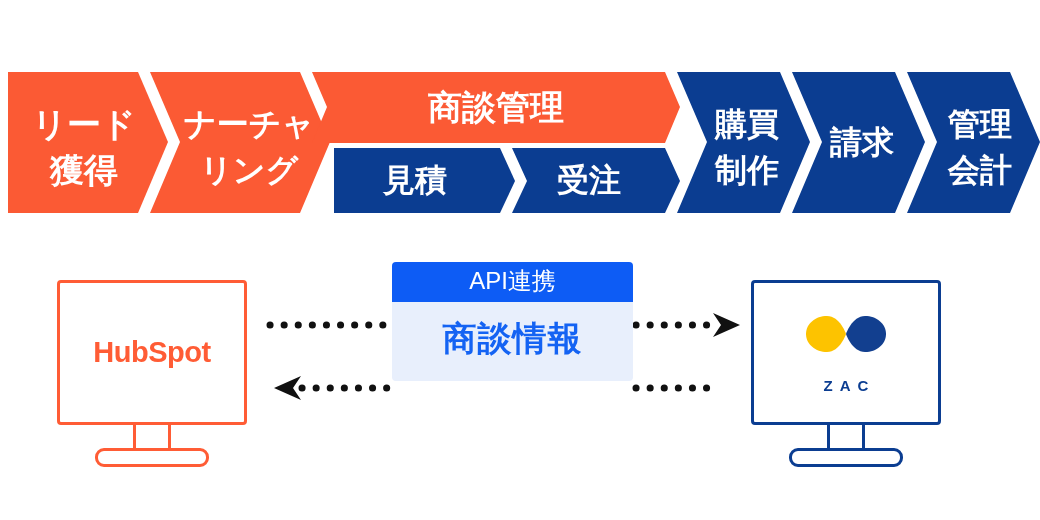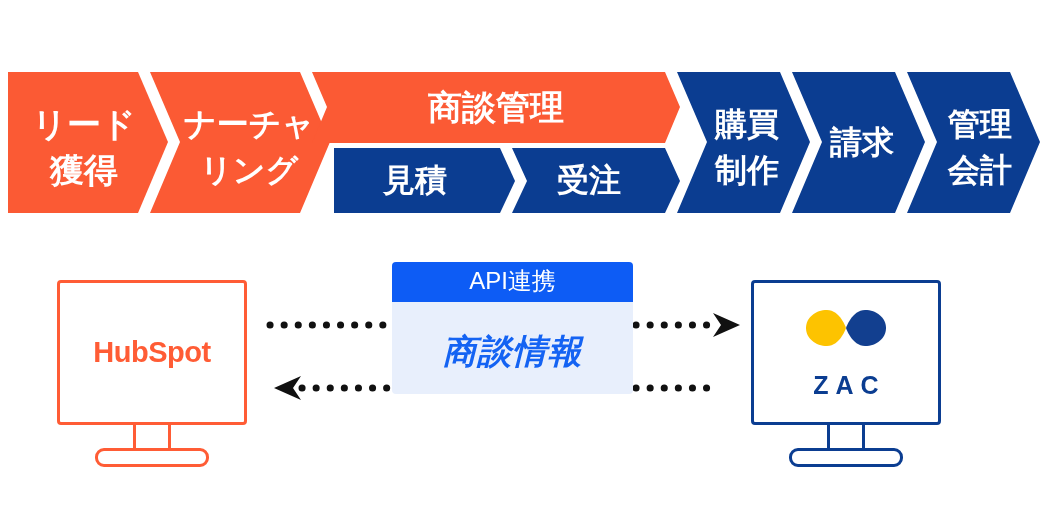--- a/index.html
+++ b/index.html
@@ -103,21 +103,21 @@
     font-family: Liberation Sans, sans-serif;
     font-size: 29px;
     font-weight: bold;
     color: #ff5c35;
     letter-spacing: -0.5px;
   }
 
   .zac-mark { display: block; }
   .zac-word {
     font-family: "Liberation Sans", "DejaVu Sans", sans-serif;
-    font-size: 25px;
+    font-size: 15px;
     font-weight: bold;
     color: #0b3d91;
     letter-spacing: 7px;
     margin-top: 20px;
     text-indent: 7px;
   }
 
   
   #api-panel {
     position: absolute;
@@ -131,23 +131,22 @@
   }
   #api-panel .api-header {
     background: #0d5cf5;
     color: #ffffff;
     font-size: 24px;
     text-align: center;
     padding: 6px 16px 8px;
     line-height: 1.1;
   }
   #api-panel .api-body {
-    padding: 27px 0 20px;
+    padding: 14px 0 20px;
     text-align: center;
-    font-style: italic;
   }
   #api-panel .api-body div {
     color: #1463f3;
     font-size: 34px;
     font-weight: bold;
     line-height: 1.32;
     letter-spacing: 1px;
   }
 
   

